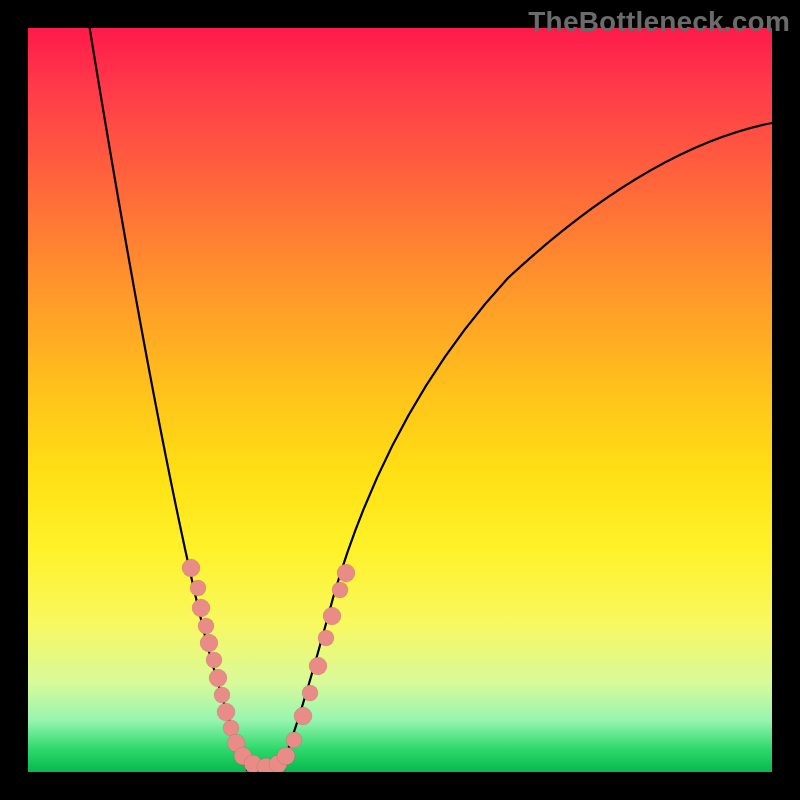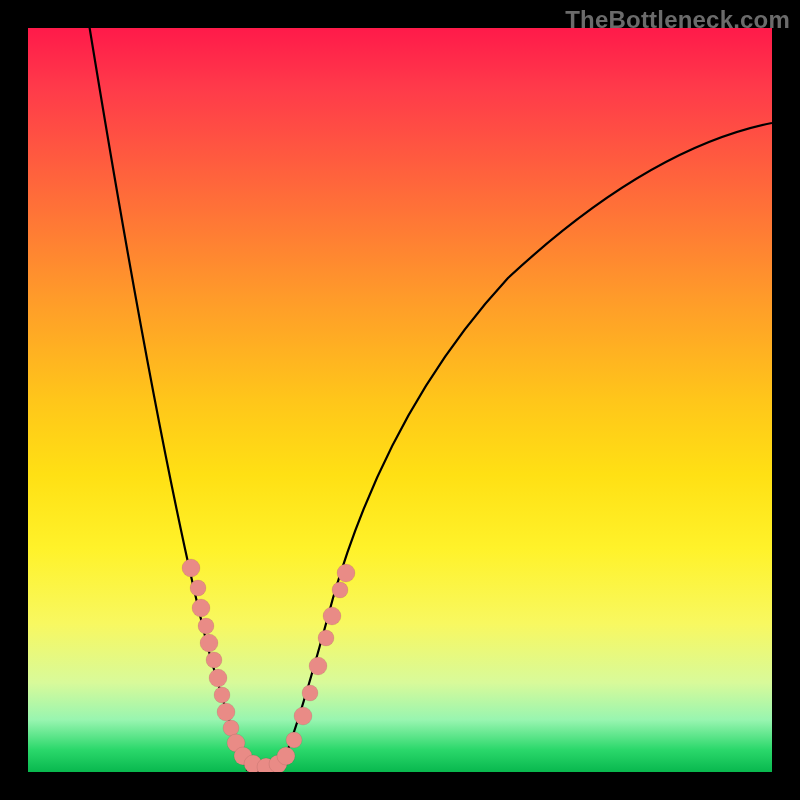--- a/index.html
+++ b/index.html
@@ -37,21 +37,21 @@
       #2bd86b 97%,
       #08b84e 100%
     );
     overflow: hidden;
   }
   .watermark {
     position: absolute;
     top: 6px;
     right: 10px;
     color: #6b6b6b;
-    font-size: 24px;
+    font-size: 28px;
     font-weight: 600;
     letter-spacing: 0.2px;
     z-index: 5;
     user-select: none;
   }
   svg.curve {
     position: absolute;
     left: 0;
     top: 0;
     width: 744px;

